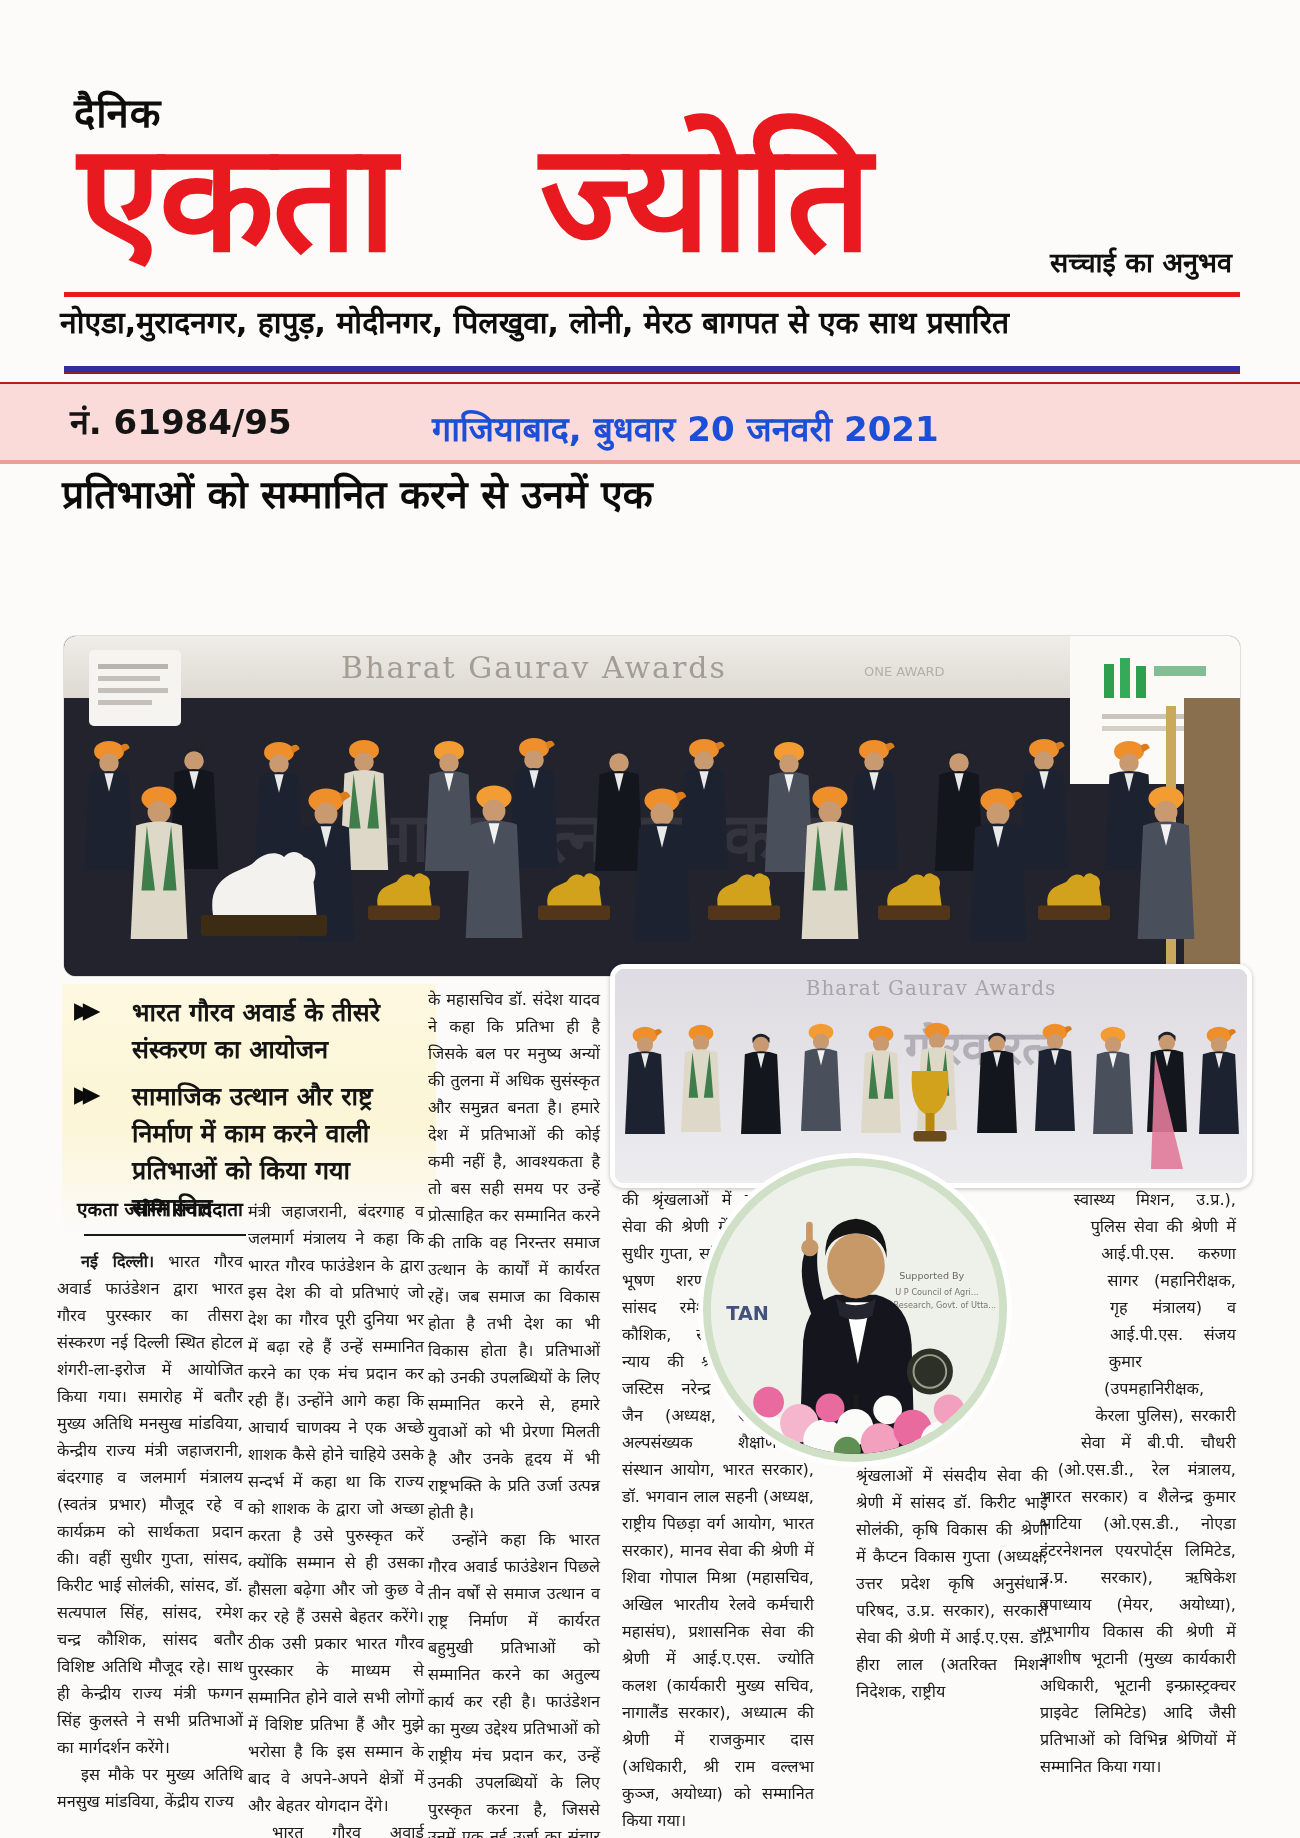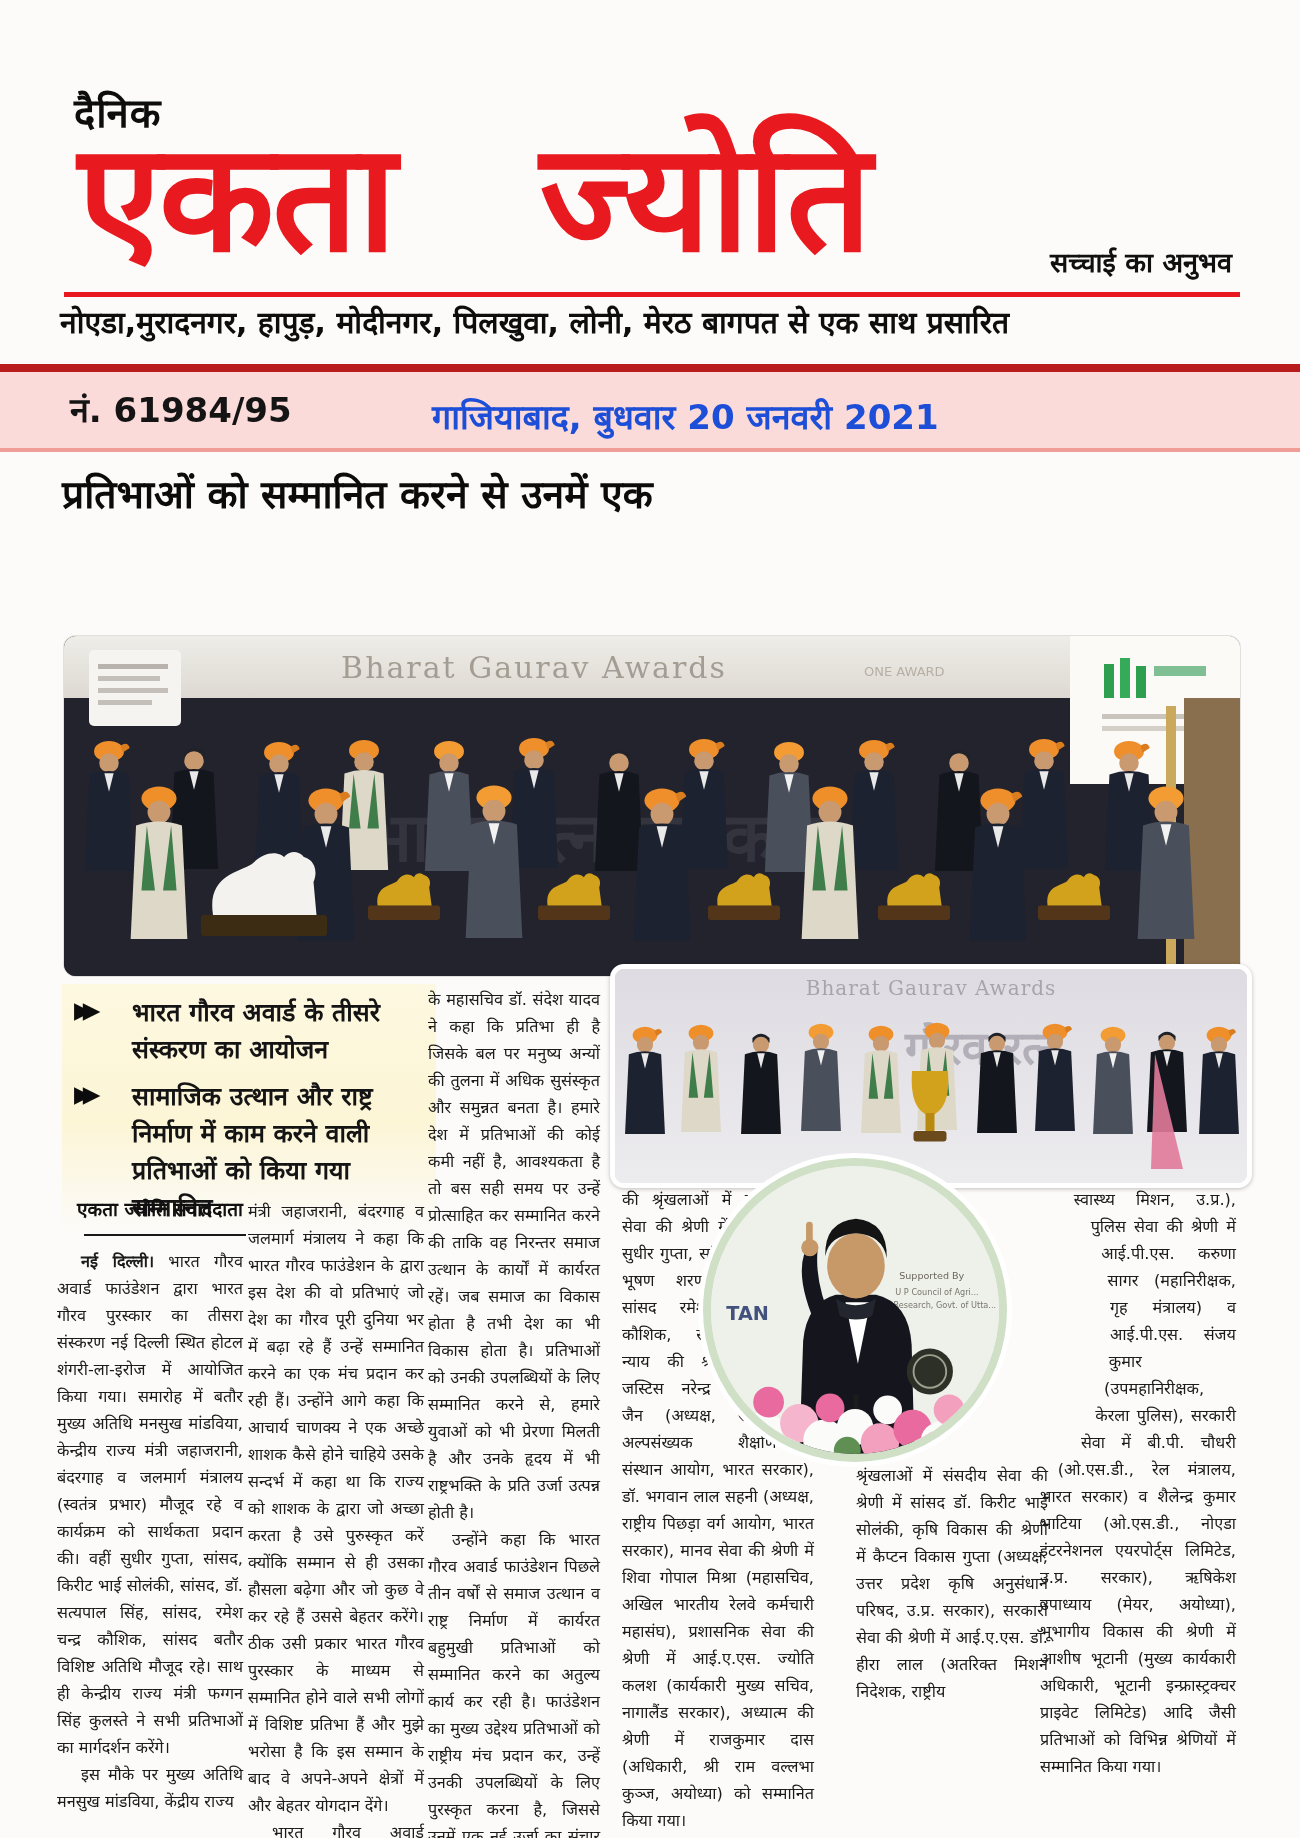--- a/index.html
+++ b/index.html
@@ -11,22 +11,22 @@
   
   .edition{position:absolute;left:74px;top:84px;font-size:40px;font-weight:800;color:#0d0d0d;letter-spacing:1px;}
   .masthead{position:absolute;left:62px;top:96px;width:1180px;margin:16px;
     font-size:150px;line-height:1.15;font-weight:800;color:#e8191f;
     white-space:nowrap;word-spacing:95px;letter-spacing:-2px;}
   .tagline{position:absolute;right:68px;top:243px;font-size:27px;font-weight:800;color:#101010;}
   .rule-red{position:absolute;left:64px;top:292px;width:1176px;height:5px;background:#e8191f;}
   .cities{position:absolute;left:60px;top:301px;width:1185px;font-size:30px;font-weight:800;color:#0d0d0d;white-space:nowrap;}
   .rule-blue{position:absolute;left:64px;top:366px;width:1176px;height:6px;background:#2d2f9e;border-bottom:2px solid #8c1f22;}
   
-  .datebar{position:absolute;left:0;top:364px;width:1300px;height:76px;
-    background:#fbdbda;border-top:8px solid #b91c1c;border-bottom:4px solid #ef9d96;}
+  .datebar{position:absolute;left:0;top:382px;width:1300px;height:76px;
+    background:#fbdbda;border-top:2px solid #b91c1c;border-bottom:4px solid #ef9d96;}
   .issue{position:absolute;left:70px;top:14px;font-size:34px;font-weight:700;color:#141414;}
   .dateline{position:absolute;left:432px;top:14px;font-size:34px;font-weight:700;color:#1d4ed8;margin-top:7px;}
   
   .headline{position:absolute;left:62px;top:458px;width:1180px;margin:0;
     font-size:39px;line-height:73px;font-weight:800;color:#0b0b0b;letter-spacing:0;}
   
   .photo1{position:absolute;left:64px;top:636px;width:1176px;height:340px;margin:0;
     border-radius:12px;overflow:hidden;background:#23232d;box-shadow:0 0 0 1px #e2e0dd;}
   .photo2{position:absolute;left:610px;top:964px;width:632px;height:214px;margin:0;
     border:5px solid #ffffff;border-radius:14px;overflow:hidden;background:#d8d6dc;

